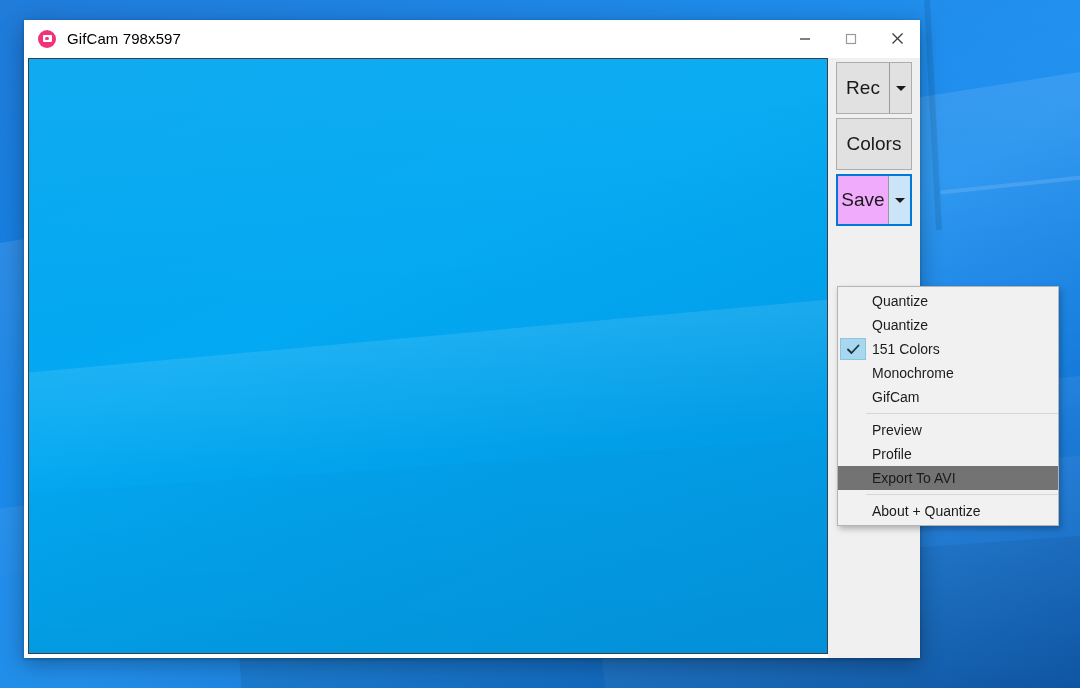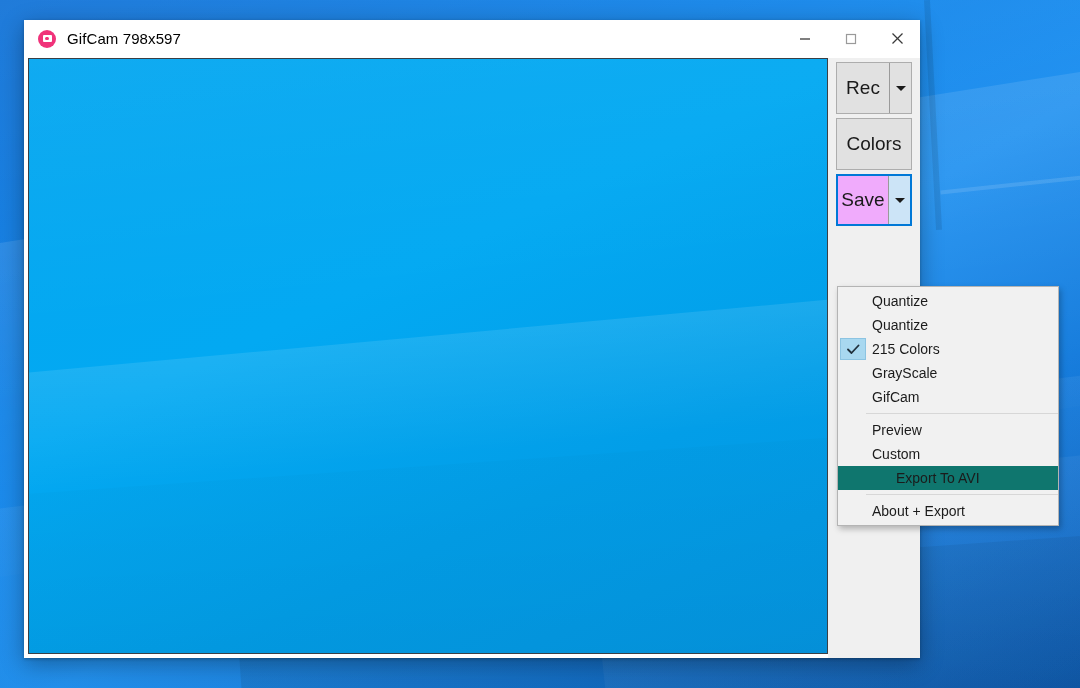--- a/index.html
+++ b/index.html
@@ -255,22 +255,21 @@
     background: #a8d8f0;
     border: 1px solid #8cc4e2;
   }
   .mi .mi-label {
     font-size: 14px;
     color: #1b1b1b;
     padding-left: 6px;
     white-space: nowrap;
   }
   .mi.hovered {
-    background: #0f766e;
-    gap: 24px;
+    background: #737373;
   }
   .mi-sep {
     height: 1px;
     background: #d7d7d7;
     margin: 4px 0 4px 28px;
   }
 </style>
 </head>
 <body>
 
@@ -352,44 +351,44 @@
         <div class="mi">
           <div class="mi-check"></div>
           <div class="mi-label">Quantize</div>
         </div>
         <div class="mi checked">
           <div class="mi-check">
             <svg width="13" height="11" viewBox="0 0 13 11">
               <polyline points="1,5.5 4.5,9 11.5,1.5" fill="none" stroke="#20303c" stroke-width="1.8" stroke-linecap="round" stroke-linejoin="round"></polyline>
             </svg>
           </div>
-          <div class="mi-label">215 Colors</div>
-        </div>
-        <div class="mi">
-          <div class="mi-check"></div>
-          <div class="mi-label">GrayScale</div>
+          <div class="mi-label">151 Colors</div>
+        </div>
+        <div class="mi">
+          <div class="mi-check"></div>
+          <div class="mi-label">Monochrome</div>
         </div>
         <div class="mi">
           <div class="mi-check"></div>
           <div class="mi-label">GifCam</div>
         </div>
         <div class="mi-sep"></div>
         <div class="mi">
           <div class="mi-check"></div>
           <div class="mi-label">Preview</div>
         </div>
         <div class="mi">
           <div class="mi-check"></div>
-          <div class="mi-label">Custom</div>
+          <div class="mi-label">Profile</div>
         </div>
         <div class="mi hovered">
           <div class="mi-check"></div>
           <div class="mi-label">Export To AVI</div>
         </div>
         <div class="mi-sep"></div>
         <div class="mi">
           <div class="mi-check"></div>
-          <div class="mi-label">About + Export</div>
+          <div class="mi-label">About + Quantize</div>
         </div>
       </div>
 
   </div>
 </div>
 
 </body></html>

